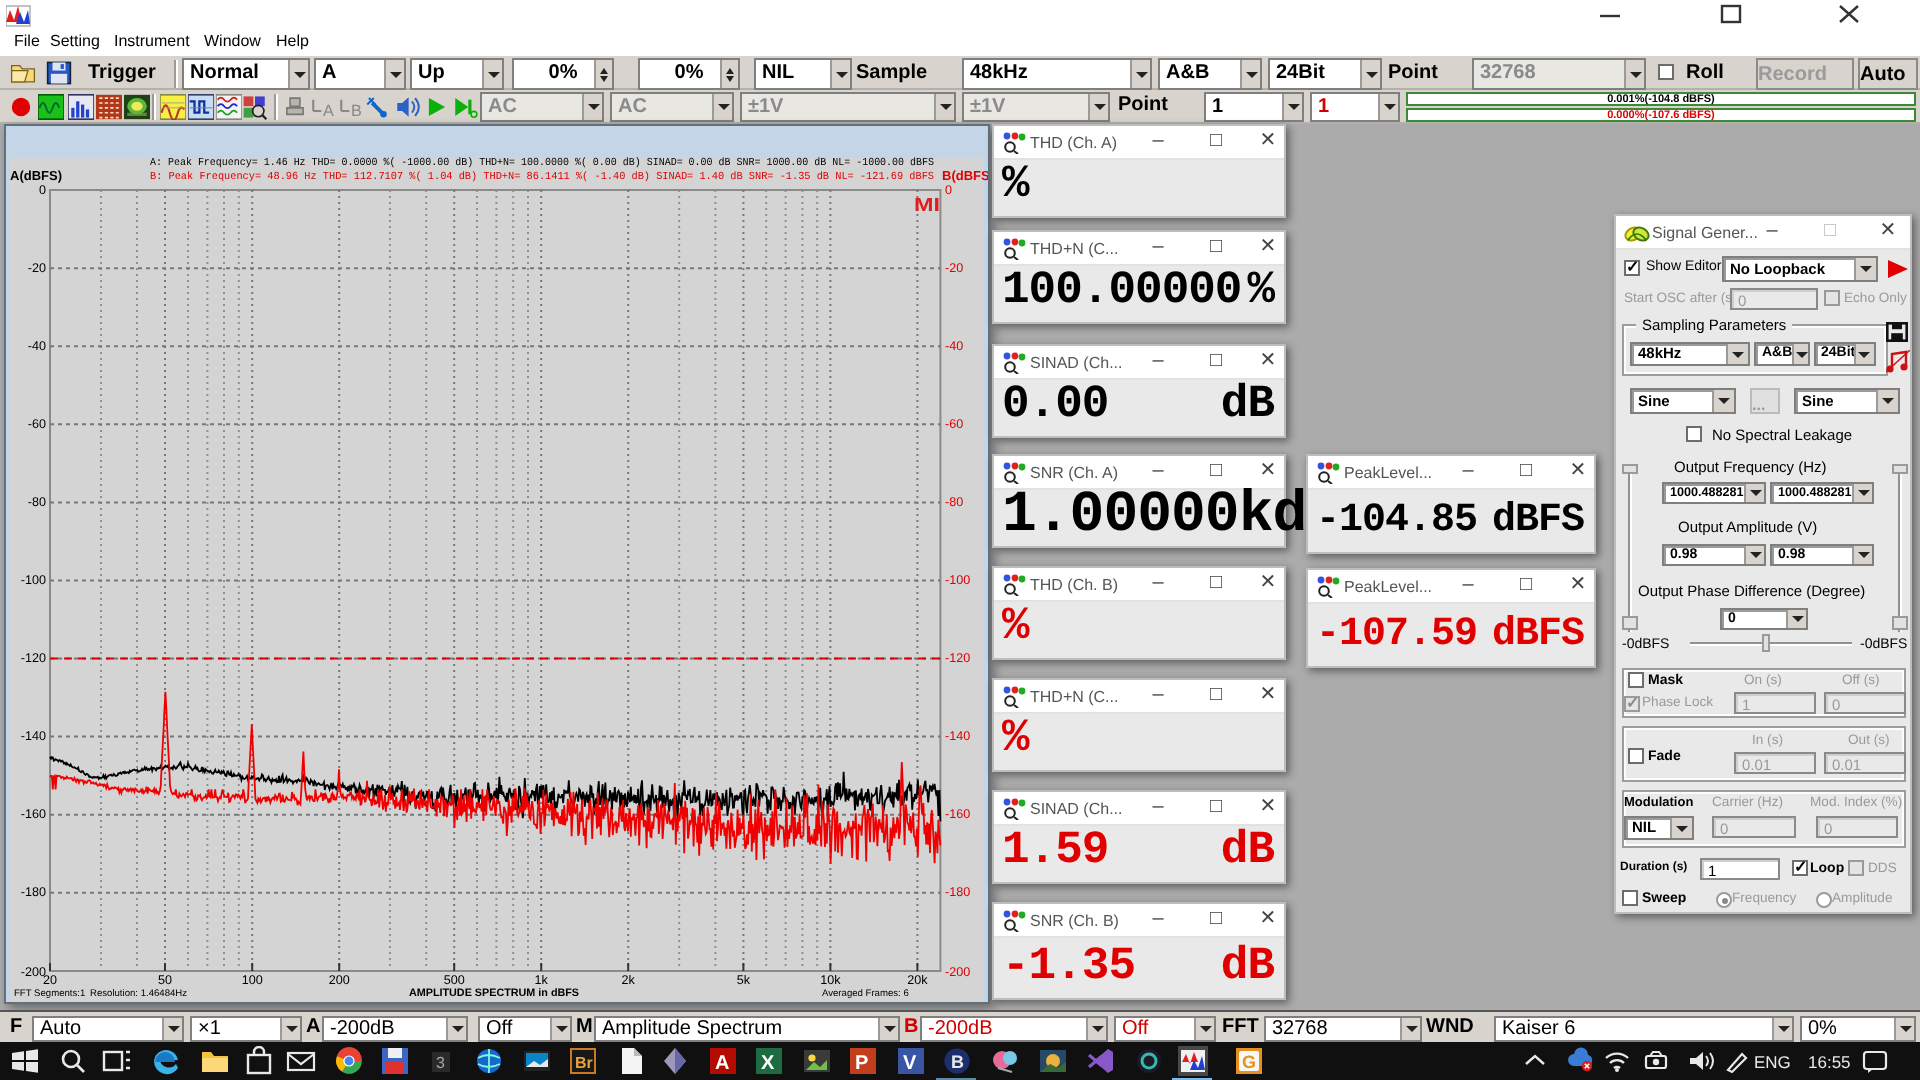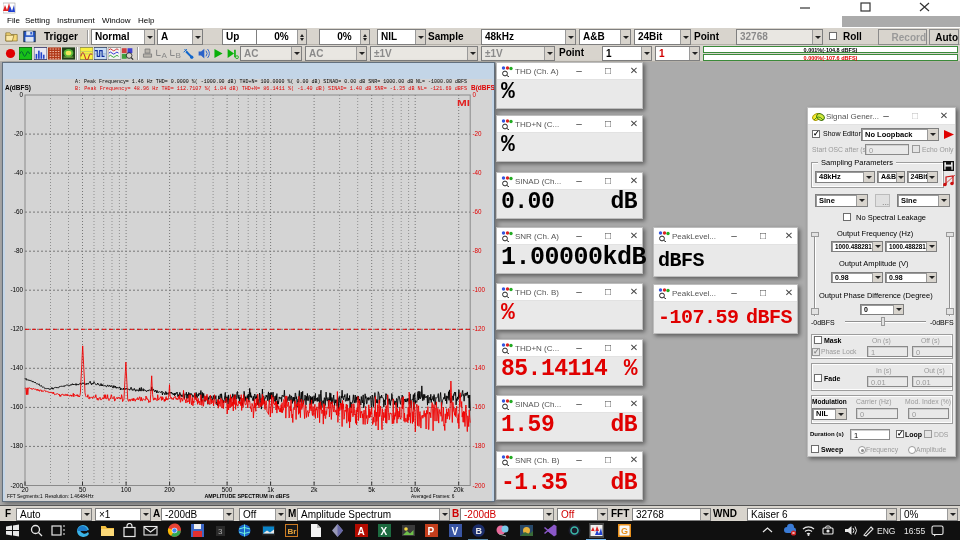--- a/index.html
+++ b/index.html
@@ -22,42 +22,42 @@
 .sg-lbl{position:absolute;font:7.5px/9px "Liberation Sans",sans-serif;color:#000;white-space:nowrap}
 .sg-lbl.g{color:#9a9a9a;font-size:6.8px}
 .inp{position:absolute;background:#fff;border:1px solid #8a8a8a;box-shadow:inset 1px 1px 0 #cfcfcf;font:7.5px/9px "Liberation Sans",sans-serif;padding:1px 0 0 3px;color:#000}
 .inp.g{background:#e9e9e9;color:#9a9a9a}
 .ck{position:absolute;width:8px;height:8px;background:#fff;border:1px solid #6c6c6c}
 .ck.g{background:#e4e4e4;border-color:#9a9a9a}
 .ck.on:after{content:"\2713";position:absolute;left:0px;top:-2px;font:bold 8px "Liberation Sans",sans-serif;color:#000}
 .ck.on.g:after{color:#8a8a8a}
 .rd{position:absolute;width:8px;height:8px;border-radius:50%;background:#fff;border:1px solid #9a9a9a}
 .rd.on:after{content:"";position:absolute;left:2px;top:2px;width:3px;height:3px;border-radius:50%;background:#8a8a8a}
-.tbtn{position:absolute;background:#d8d4cd;border:1px solid #8a8a8a;font:bold 10px/15px "Liberation Sans",sans-serif;text-align:right;color:#000}
+.tbtn{position:absolute;background:#d8d4cd;border:1px solid #8a8a8a;font:bold 10px/15px "Liberation Sans",sans-serif;text-align:left;color:#000}
 .sep{position:absolute;width:1px;background:#9a9a9a;box-shadow:1px 0 0 #fff}
 .spn{position:absolute;right:0;top:0;bottom:0;width:9px;background:#d8d4cd;border-left:1px solid #9a9a9a}
 .spn:before{content:"";position:absolute;left:1.5px;top:1.5px;border:2.5px solid transparent;border-bottom:3px solid #222}
 .spn:after{content:"";position:absolute;left:1.5px;bottom:1.5px;border:2.5px solid transparent;border-top:3px solid #222}
 .ticon{position:absolute;width:13px;height:13px}
 </style></head><body>
 
 <div class="abs" style="left:0;top:0;width:960px;height:16px;background:#fff">
 <svg class="abs" style="left:3px;top:2px" width="13" height="12" viewBox="0 0 13 12">
       <rect x="0" y="1" width="12" height="10" fill="#fff" stroke="#888" stroke-width=".5"></rect>
       <path d="M0 9 L2 3 L4 8 L6 1 L8 9 Z" fill="#e02020"></path>
       <path d="M5 10 L7 4 L9 9 L11 3 L12 10 Z" fill="#2040d0"></path>
     </svg>
 <svg class="abs" style="left:798px;top:0px" width="160" height="14" viewBox="0 0 160 14">
       <path d="M2 8 H12" stroke="#333" stroke-width="1.2"></path>
       <rect x="63" y="3" width="9" height="8" fill="none" stroke="#333" stroke-width="1.2"></rect>
       <path d="M122 3 L131 11 M131 3 L122 11" stroke="#333" stroke-width="1.2"></path>
     </svg>
 </div>
 
-<div class="abs" style="left:0;top:16px;width:842px;height:11px;background:#fff;font:8px/10px 'Liberation Sans',sans-serif;color:#000">
+<div class="abs" style="left:0;top:16px;width:960px;height:11px;background:#fff;font:8px/10px 'Liberation Sans',sans-serif;color:#000">
 <span class="abs" style="left:7px">File</span>
     <span class="abs" style="left:25px">Setting</span>
     <span class="abs" style="left:57px">Instrument</span>
     <span class="abs" style="left:102px">Window</span>
     <span class="abs" style="left:138px">Help</span>
 </div>
 
 <div class="abs" style="left:0;top:27px;width:960px;height:18px;background:#d8d4cd;border-top:1px solid #fff;border-bottom:1px solid #b5b1aa">
 <svg class="ticon" style="left:5px;top:2px" viewBox="0 0 16 15">
       <path d="M1 3 h5 l1.5 2 H15 v8 H1 Z" fill="#f7d978" stroke="#7a6420" stroke-width=".8"></path>
@@ -66,21 +66,21 @@
 <svg class="ticon" style="left:23px;top:2px" viewBox="0 0 16 15">
       <rect x="1" y="1" width="14" height="13" fill="#2858c8" stroke="#123"></rect>
       <rect x="4" y="1" width="8" height="5" fill="#dfe6f2"></rect>
       <rect x="3" y="8" width="10" height="6" fill="#dfe6f2"></rect>
       <rect x="9" y="2" width="2" height="3" fill="#2858c8"></rect>
     </svg>
 <span class="lbl" style="left:44px;top:1px">Trigger</span>
 <span class="sep" style="left:87px;top:2px;height:14px"></span>
 <span class="cb" style="left:91px;top:1px;width:64px;height:16px">Normal<span class="ar"></span></span>
 <span class="cb" style="left:157px;top:1px;width:46px;height:16px">A<span class="ar"></span></span>
-<span class="cb" style="left:222px;top:1px;width:47px;height:16px">Up<span class="ar"></span></span>
+<span class="cb" style="left:205px;top:1px;width:47px;height:16px">Up<span class="ar"></span></span>
 <span class="cb" style="left:256px;top:1px;width:51px;height:16px;text-align:center;padding-left:0">0%<span class="spn"></span></span>
 <span class="cb" style="left:319px;top:1px;width:51px;height:16px;text-align:center;padding-left:0">0%<span class="spn"></span></span>
 <span class="cb" style="left:377px;top:1px;width:49px;height:16px">NIL<span class="ar"></span></span>
 <span class="lbl" style="left:428px;top:1px">Sample</span>
 <span class="cb" style="left:481px;top:1px;width:95px;height:16px">48kHz<span class="ar"></span></span>
 <span class="cb" style="left:579px;top:1px;width:52px;height:16px">A&amp;B<span class="ar"></span></span>
 <span class="cb" style="left:634px;top:1px;width:57px;height:16px">24Bit<span class="ar"></span></span>
 <span class="lbl" style="left:694px;top:1px">Point</span>
 <span class="cb dis" style="left:736px;top:1px;width:87px;height:16px">32768<span class="ar"></span></span>
 <span class="ck" style="left:829px;top:4px"></span>
@@ -267,20 +267,21 @@
         <circle cx="10" cy="2.5" r="1.7" fill="#22aa22"></circle>
         <circle cx="4" cy="7.5" r="2.4" fill="none" stroke="#222" stroke-width="1"></circle>
         <path d="M6 9.5 L8 11" stroke="#222" stroke-width="1"></path>
       </svg>
       <span class="tt">THD+N (C...</span>
       <span class="wbtn" style="left:75px">–</span>
       <span class="wbtn" style="left:104px">□</span>
       <span class="wbtn" style="left:130px">✕</span>
     </div>
     <div class="big" style="font-size:23px">
+      <span>100.00000</span>
       <span>%</span>
     </div>
   </div>
 <div class="pnl" style="left:496px;top:172px;width:147px;height:47px">
     <div class="tb">
       <svg class="mic" viewBox="0 0 12 11">
         <circle cx="2.5" cy="2" r="1.7" fill="#3355dd"></circle>
         <circle cx="6.5" cy="2" r="1.7" fill="#dd2222"></circle>
         <circle cx="10" cy="2.5" r="1.7" fill="#22aa22"></circle>
         <circle cx="4" cy="7.5" r="2.4" fill="none" stroke="#222" stroke-width="1"></circle>
@@ -303,21 +304,21 @@
         <circle cx="6.5" cy="2" r="1.7" fill="#dd2222"></circle>
         <circle cx="10" cy="2.5" r="1.7" fill="#22aa22"></circle>
         <circle cx="4" cy="7.5" r="2.4" fill="none" stroke="#222" stroke-width="1"></circle>
         <path d="M6 9.5 L8 11" stroke="#222" stroke-width="1"></path>
       </svg>
       <span class="tt">SNR (Ch. A)</span>
       <span class="wbtn" style="left:75px">–</span>
       <span class="wbtn" style="left:104px">□</span>
       <span class="wbtn" style="left:130px">✕</span>
     </div>
-    <div class="big" style="font-size:25px">
+    <div class="big" style="font-size:29px">
       <span>1.00000</span>
       <span>kdB</span>
     </div>
   </div>
 <div class="pnl" style="left:496px;top:283px;width:147px;height:47px">
     <div class="tb">
       <svg class="mic" viewBox="0 0 12 11">
         <circle cx="2.5" cy="2" r="1.7" fill="#3355dd"></circle>
         <circle cx="6.5" cy="2" r="1.7" fill="#dd2222"></circle>
         <circle cx="10" cy="2.5" r="1.7" fill="#22aa22"></circle>
@@ -341,21 +342,20 @@
         <circle cx="10" cy="2.5" r="1.7" fill="#22aa22"></circle>
         <circle cx="4" cy="7.5" r="2.4" fill="none" stroke="#222" stroke-width="1"></circle>
         <path d="M6 9.5 L8 11" stroke="#222" stroke-width="1"></path>
       </svg>
       <span class="tt">THD+N (C...</span>
       <span class="wbtn" style="left:75px">–</span>
       <span class="wbtn" style="left:104px">□</span>
       <span class="wbtn" style="left:130px">✕</span>
     </div>
     <div class="big red" style="font-size:23px">
-      <span>85.14114</span>
       <span>%</span>
     </div>
   </div>
 <div class="pnl" style="left:496px;top:395px;width:147px;height:47px">
     <div class="tb">
       <svg class="mic" viewBox="0 0 12 11">
         <circle cx="2.5" cy="2" r="1.7" fill="#3355dd"></circle>
         <circle cx="6.5" cy="2" r="1.7" fill="#dd2222"></circle>
         <circle cx="10" cy="2.5" r="1.7" fill="#22aa22"></circle>
         <circle cx="4" cy="7.5" r="2.4" fill="none" stroke="#222" stroke-width="1"></circle>
@@ -398,20 +398,21 @@
         <circle cx="10" cy="2.5" r="1.7" fill="#22aa22"></circle>
         <circle cx="4" cy="7.5" r="2.4" fill="none" stroke="#222" stroke-width="1"></circle>
         <path d="M6 9.5 L8 11" stroke="#222" stroke-width="1"></path>
       </svg>
       <span class="tt">PeakLevel...</span>
       <span class="wbtn" style="left:73px">–</span>
       <span class="wbtn" style="left:102px">□</span>
       <span class="wbtn" style="left:128px">✕</span>
     </div>
     <div class="big" style="font-size:20px">
+      <span>-104.85</span>
       <span>dBFS</span>
     </div>
   </div>
 <div class="pnl" style="left:653px;top:284px;width:145px;height:50px">
     <div class="tb">
       <svg class="mic" viewBox="0 0 12 11">
         <circle cx="2.5" cy="2" r="1.7" fill="#3355dd"></circle>
         <circle cx="6.5" cy="2" r="1.7" fill="#dd2222"></circle>
         <circle cx="10" cy="2.5" r="1.7" fill="#22aa22"></circle>
         <circle cx="4" cy="7.5" r="2.4" fill="none" stroke="#222" stroke-width="1"></circle>

